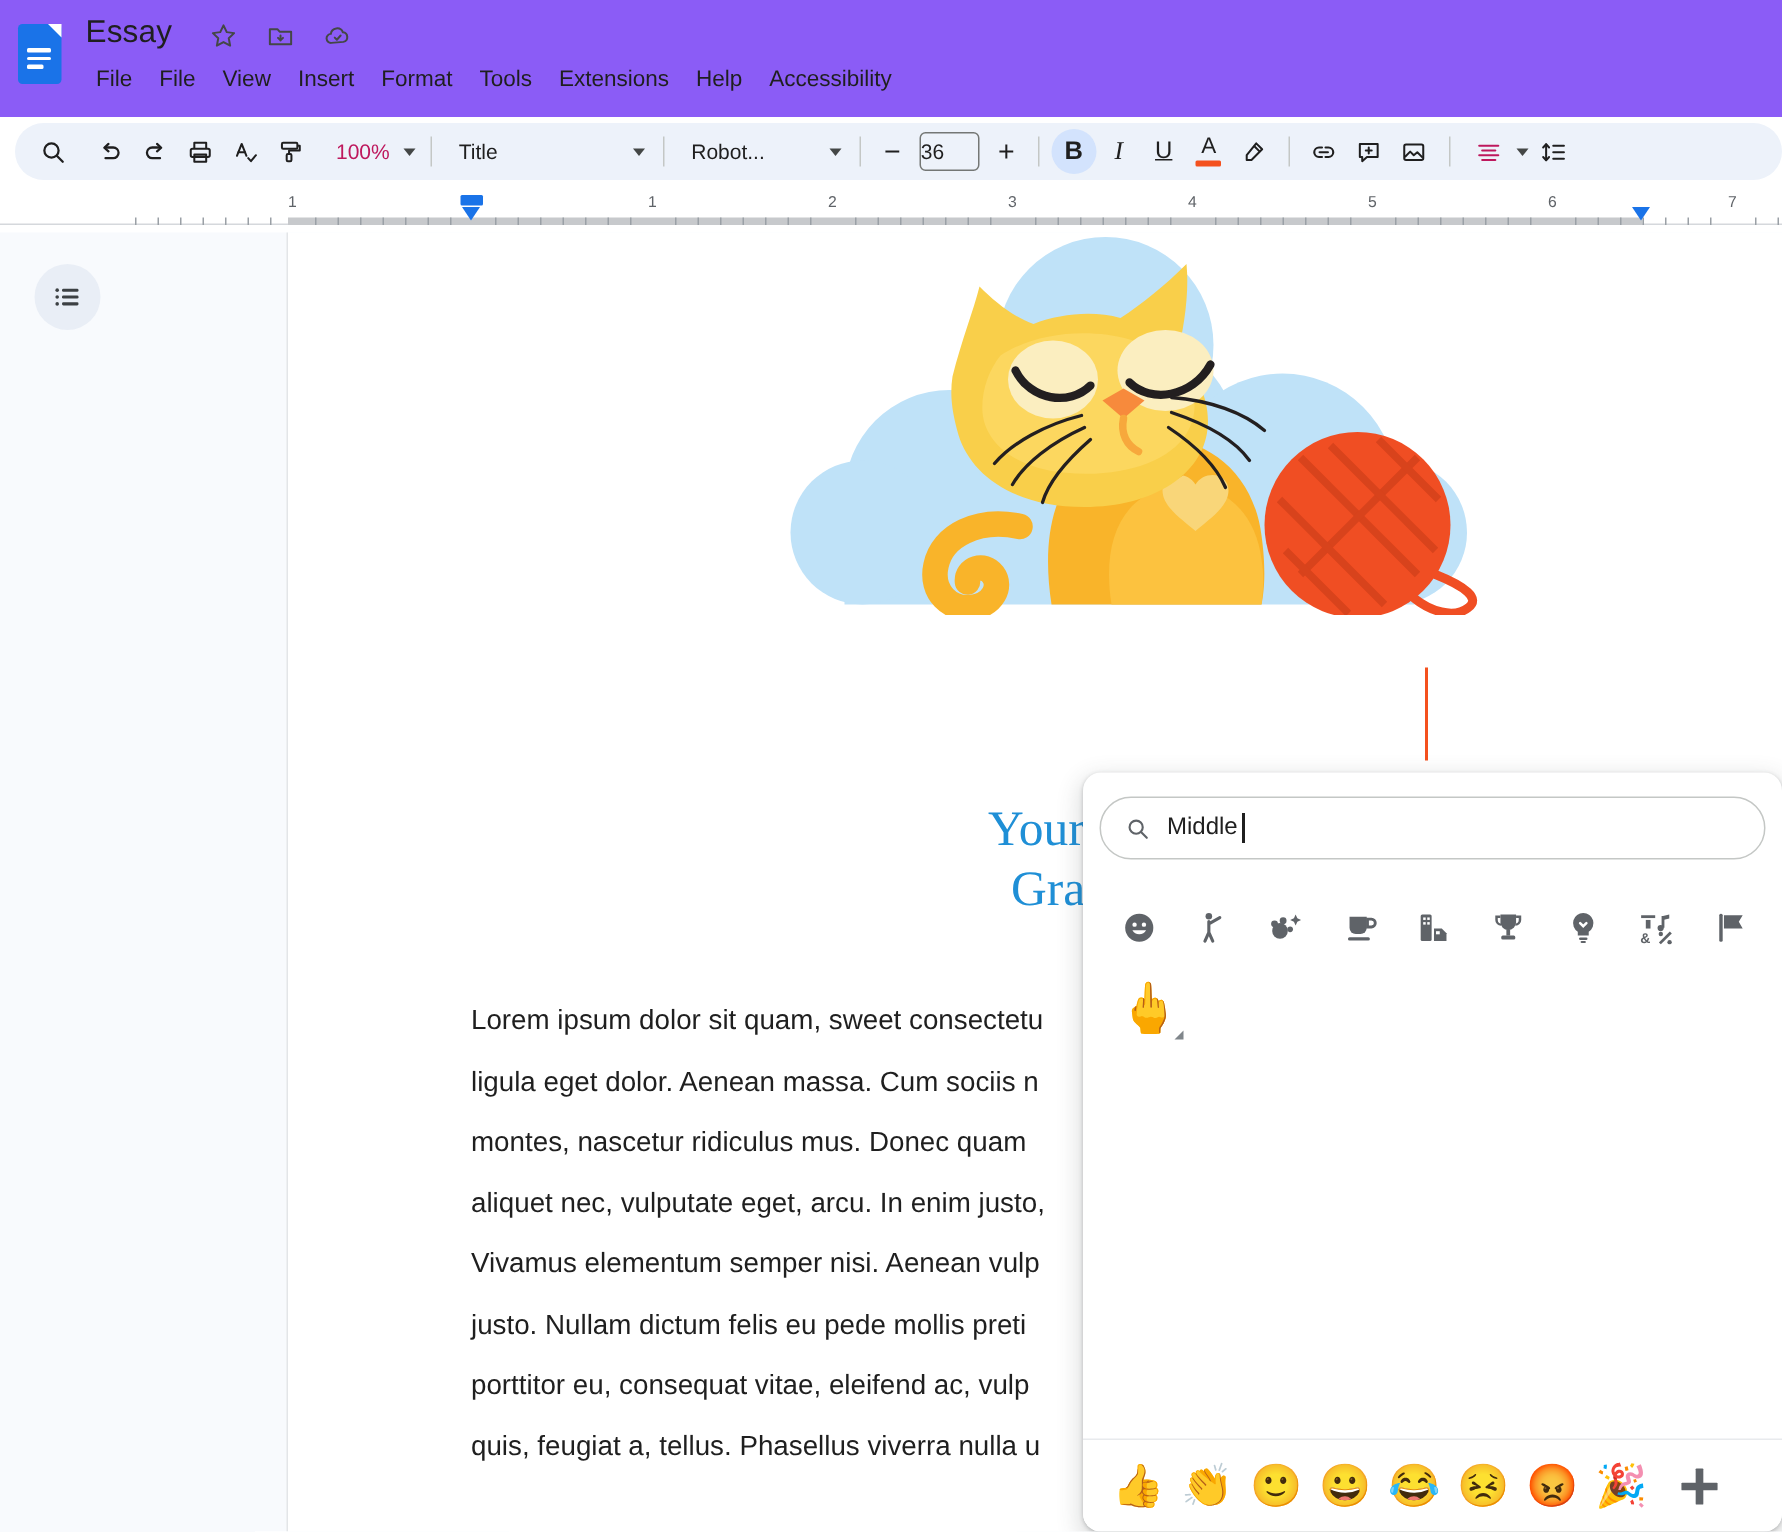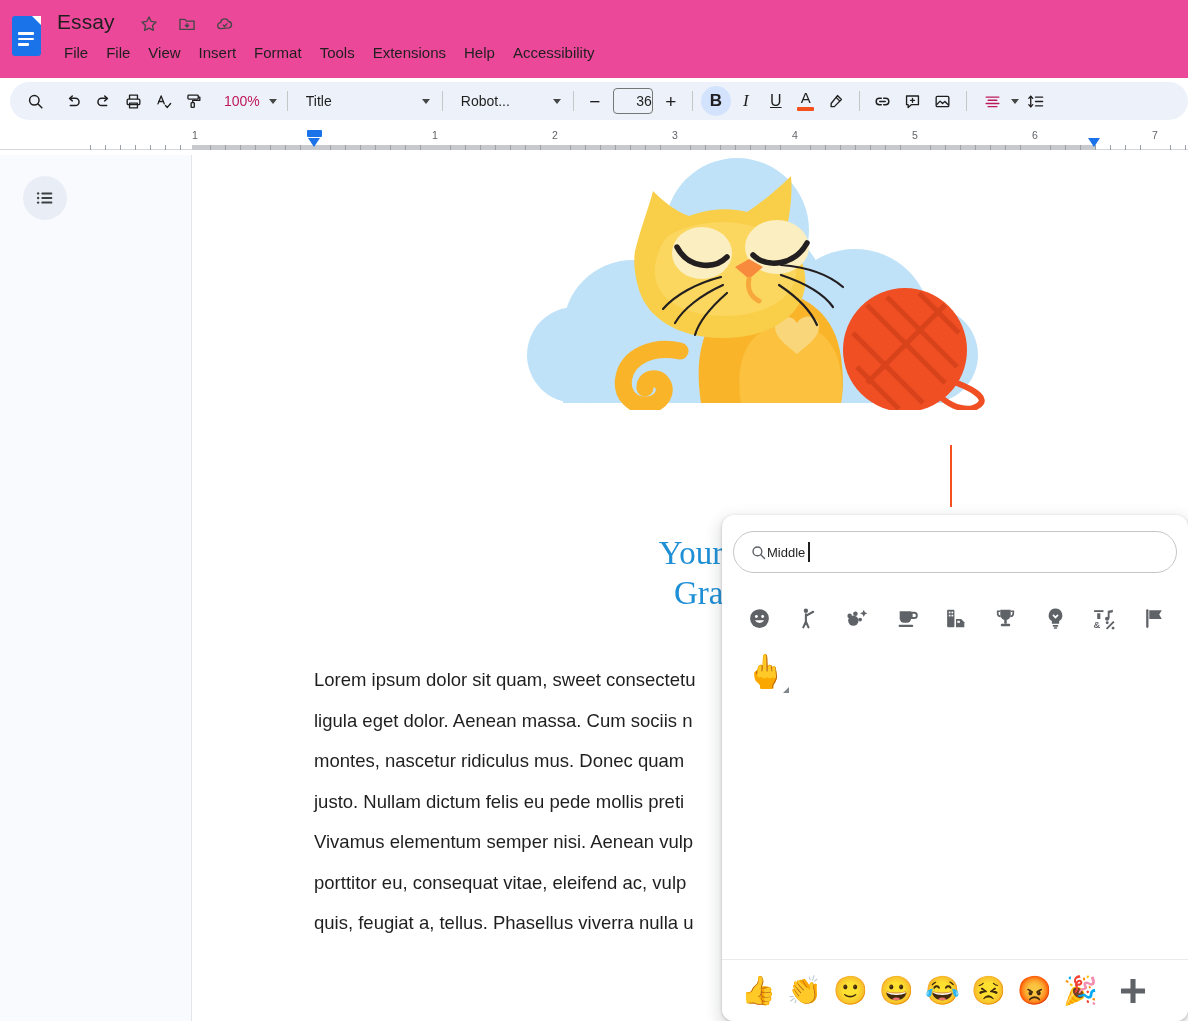--- a/index.html
+++ b/index.html
@@ -6,21 +6,21 @@
   html, body {
     width: 1188px; height: 1021px;
     overflow: hidden;
     background: #ffffff;
     font-family: "Liberation Sans", sans-serif;
     -webkit-font-smoothing: antialiased;
   }
   body { position: relative; }
 
   
-  .topbar { position: absolute; top: 0; left: 0; width: 1188px; height: 78px; background: #ec4899; }
+  .topbar { position: absolute; top: 0; left: 0; width: 1188px; height: 78px; background: #8b5cf6; }
   .doc-icon {
     position: absolute; left: 12px; top: 16px; width: 29px; height: 40px;
     background: #1a73e8; border-radius: 3px;
   }
   .doc-icon::before {
     content: ""; position: absolute; right: 0; top: 0;
     border-width: 0 9px 9px 0; border-style: solid;
     border-color: transparent #ffffff transparent transparent;
   }
   .doc-icon .lines { position: absolute; left: 6px; top: 16px; width: 16px; }
@@ -80,21 +80,21 @@
   .combo-label { overflow: hidden; white-space: nowrap; }
 
   .fontsize-group { display: flex; align-items: center; flex: 0 0 auto; }
   .fs-btn {
     width: 26px; height: 26px; border-radius: 50%; cursor: pointer;
     display: flex; align-items: center; justify-content: center;
     font-size: 19px; color: #1f1f1f; line-height: 1;
   }
   .fs-value {
     width: 40px; height: 26px; border: 1px solid #747775; border-radius: 4px;
-    background: transparent; text-align: right; font-size: 14px; color: #1f1f1f;
+    background: transparent; text-align: left; font-size: 14px; color: #1f1f1f;
     font-family: "Liberation Sans", sans-serif; margin: 16px 5px; cursor: text;
   }
 
   .tb-text { font-size: 17px; font-weight: 700; }
   .tb-active { background: #d3e3fd; }
   .tb-italic { font-size: 17px; font-style: italic; font-family: "Liberation Serif", serif; }
   .tb-underline { font-size: 16px; text-decoration: underline; }
 
   .colorA { position: relative; display: flex; flex-direction: column; align-items: center; justify-content: center; }
   .colorA span { font-size: 15px; line-height: 14px; color: #1f1f1f; }
@@ -156,21 +156,21 @@
     box-shadow: 0 1px 3px rgba(60,64,67,.3), 0 6px 14px 4px rgba(60,64,67,.15);
     overflow: hidden;
   }
   .picker-search {
     position: absolute; left: 11px; top: 16px; width: 444px; height: 42px;
     border: 1px solid #c4c7c5; border-radius: 22px;
     display: flex; align-items: center; padding-left: 16px; cursor: text;
   }
   .picker-search svg { width: 17px; height: 17px; color: #5f6368; flex: 0 0 auto; }
   .search-text {
-    font-size: 13px; color: #1f1f1f; white-space: nowrap;
+    font-size: 16px; color: #1f1f1f; margin-left: 11px; white-space: nowrap;
   }
   .search-caret {
     width: 1.5px; height: 20px; background: #1f1f1f; margin-left: 3px;
   }
   .cat-tabs {
     position: absolute; left: 22px; top: 82px; width: 425px; height: 42px;
     display: flex; justify-content: space-between; align-items: center;
   }
   .cat-tab {
     width: 30px; height: 30px; display: flex; align-items: center; justify-content: center;
@@ -539,22 +539,23 @@
     <div class="text-caret"></div>
     <div class="doc-subtitle">
       <div>Your N</div>
       <div>Grad</div>
     </div>
 
     <div class="doc-body">
       <p>Lorem ipsum dolor sit quam, sweet consectetu</p>
       <p>ligula eget dolor. Aenean massa. Cum sociis n</p>
       <p>montes, nascetur ridiculus mus. Donec quam</p>
+      <p>aliquet nec, vulputate eget, arcu. In enim justo,</p>
+      <p>Vivamus elementum semper nisi. Aenean vulp</p>
       <p>justo. Nullam dictum felis eu pede mollis preti</p>
-      <p>Vivamus elementum semper nisi. Aenean vulp</p>
       <p>porttitor eu, consequat vitae, eleifend ac, vulp</p>
       <p>quis, feugiat a, tellus. Phasellus viverra nulla u</p>
 
     </div>
   </div>
 </div>
 
 <div class="picker">
   <div class="picker-search">
     <svg viewBox="0 0 24 24" fill="none" stroke="currentColor" stroke-width="2" stroke-linecap="round">

